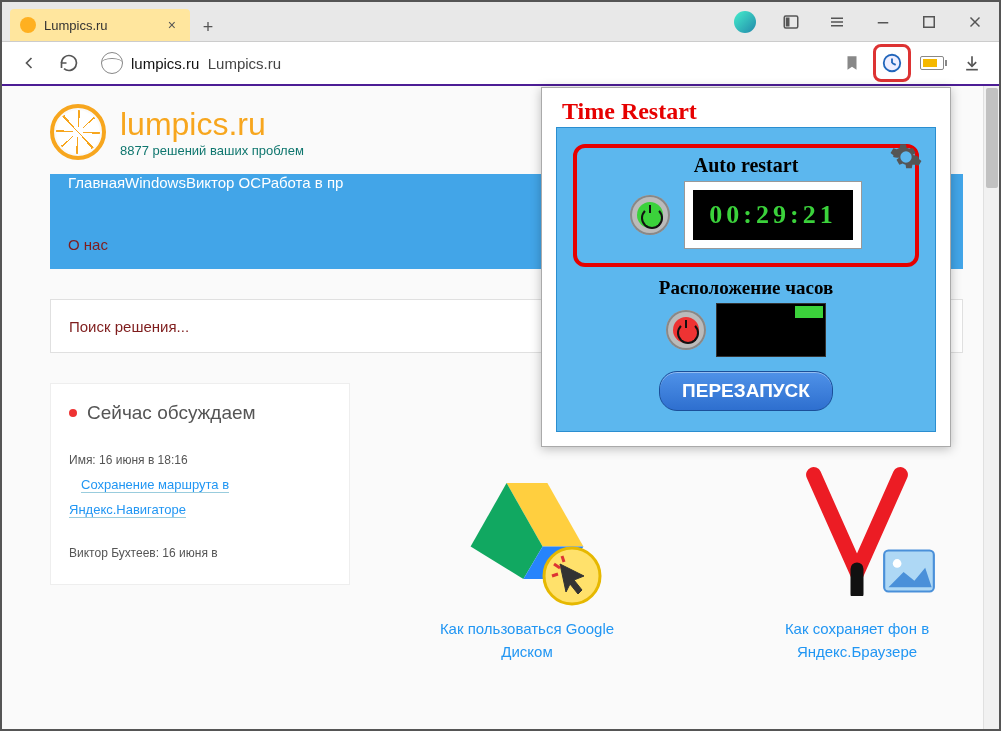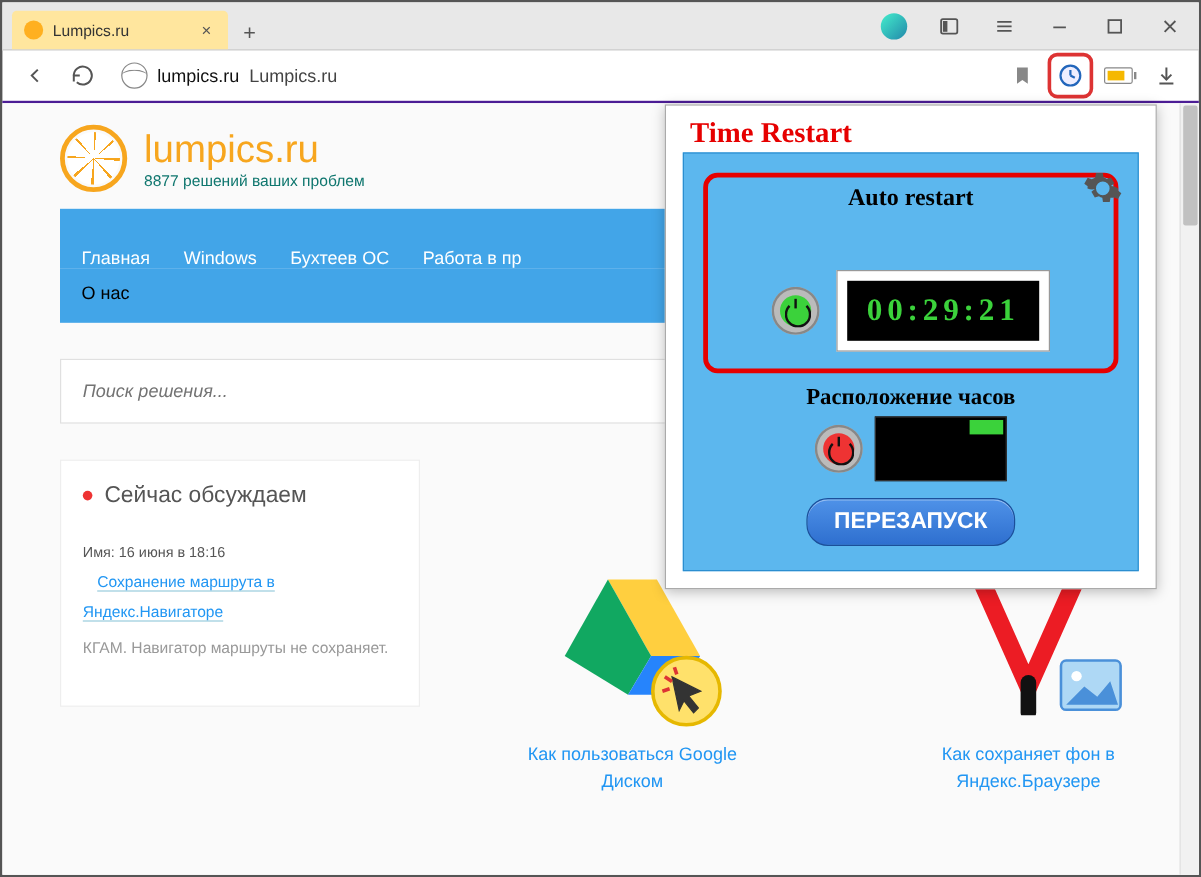--- a/index.html
+++ b/index.html
@@ -37,44 +37,44 @@
   
   .page { position: relative; height: calc(100% - 84px); background: #fafafa; overflow: hidden; }
   .scrollbar { position:absolute; right:0; top:0; width:16px; height:100%; background:#f1f1f1; border-left:1px solid #e0e0e0; }
   .scrollbar .thumb { width: 12px; margin:2px; height: 100px; background:#c1c1c1; border-radius:2px; }
   .content { padding: 10px 36px 10px 48px; }
   .logo-row { display:flex; align-items:center; gap: 14px; margin: 8px 0 14px 0; }
   .orange { width: 56px; height:56px; border-radius:50%; border: 4px solid #f7a61e; position:relative; overflow:hidden; }
   .orange .seg { position:absolute; inset:2px; border-radius:50%; background: repeating-conic-gradient(#f7a61e 0deg 6deg, transparent 6deg 45deg), #fff; }
   .logo-text .big { font-size: 32px; color:#f7a61e; font-weight:400; }
   .logo-text .sub { font-size: 13px; color:#0f766e; }
-  .navbar { background:#42a5e8; color:#fff; padding: 0 18px; display:flex; align-items:flex-end; gap: 28px; height: 50px; font-size: 15px; }
+  .navbar { background:#42a5e8; color:#fff; padding: 0 18px; display:flex; align-items:flex-start; height: 50px; font-size: 15px; }
   .navbar .item { cursor:pointer; }
-  .navbar-row2 { background:#42a5e8; color:#000000; padding: 12px 18px 16px; font-size:15px; }
+  .navbar-row2 { background:#42a5e8; color:#7f1d1d; padding: 12px 18px 16px; font-size:15px; }
   .navbar-right { margin-left:auto; }
-  .searchbox { margin: 30px 0; border:1px solid #e0e0e0; background:#fff; height: 54px; display:flex; align-items:center; padding: 0 18px; color:#737373; font-size:15px;font-style:italic; }
+  .searchbox { margin: 30px 0; border:1px solid #e0e0e0; background:#fff; height: 54px; display:flex; align-items:center; padding: 0 18px; color:#7f1d1d; font-size:15px; }
   .sidebar-card { border:1px solid #eee; background:#fff; padding: 18px; width: 300px; }
   .discuss-h { font-size: 19px; color:#555; display:flex; align-items:center; gap:10px; margin-bottom: 29px; }
   .dot-red { width:8px; height:8px; background:#e33; border-radius:50%; }
   .meta { color:#555; font-size:12px; margin-bottom: 6px; }
   .link { color:#2196f3; font-size:13px; border-bottom:1px solid #9cd; display:inline; line-height: 1.9; margin-left: 12px; }
   .muted { color:#999; font-size:13px; line-height:1.8; }
 
   .cards-grid { position:absolute; left: 420px; top: 370px; display:flex; gap: 120px; }
   .card { width: 210px; display:flex; flex-direction:column; align-items:center; }
   .card .imgbox { width:150px; height:150px; display:flex; align-items:center; justify-content:center; margin-bottom: 12px; position:relative; }
   .card .caption { text-align:center; color:#2196f3; font-size:15px; line-height:1.5; border-bottom:1px solid transparent; }
 
   
-  .popup { position:absolute; top: 85px; right: 35px; width: 410px; background:#fff; border:1px solid #aaa; box-shadow: 0 2px 10px rgba(0,0,0,.25); padding: 10px 14px 14px; }
+  .popup { position:absolute; top: 85px; right: 48px; width: 410px; background:#fff; border:1px solid #aaa; box-shadow: 0 2px 10px rgba(0,0,0,.25); padding: 10px 14px 14px; }
   .popup-h { color:#e60000; font-size: 24px; font-weight:bold; font-family: "Times New Roman", serif; margin-bottom: 2px; margin-left: 6px; }
   .panel { background:#5cb7ee; border:1px solid #2b8ed0; padding: 16px; position:relative; }
   .gear { position:absolute; right: 12px; top: 12px; width:34px; height:34px; cursor:pointer; }
   .gear svg { width:100%; height:100%; }
-  .hl { border: 4px solid #e60000; border-radius:12px; padding: 6px 12px 14px; display:flex; flex-direction:column; align-items:center;gap:44px; }
+  .hl { border: 4px solid #e60000; border-radius:12px; padding: 6px 12px 14px; display:flex; flex-direction:column; align-items:center; }
   .hl-h { font-family: "Times New Roman", serif; font-size: 20px; font-weight:bold; }
   .lcd-wrap { display:flex; align-items:center; gap: 14px; margin-top: 4px; }
   .powerbtn { width:40px; height:40px; border-radius:50%; background:#bbb; display:flex; align-items:center; justify-content:center; box-shadow: inset 0 0 0 2px #888; cursor:pointer; }
   .powerbtn.green .inner { background:#3bd23b; }
   .powerbtn.red .inner { background:#e33; }
   .powerbtn .inner { width:26px; height:26px; border-radius:50%; position:relative; }
   .powerbtn .inner::before { content:""; position:absolute; left:50%; top:3px; width:2px; height:8px; background:#111; transform:translateX(-50%); }
   .powerbtn .inner::after { content:""; position:absolute; left:4px; top:5px; width:18px; height:18px; border:2px solid #111; border-top-color:transparent; border-radius:50%; }
   .lcd-frame { background:#fff; padding:8px; border:1px solid #999; }
   .lcd { background:#000; padding: 10px 16px; font-family: Liberation Serif, serif; font-size: 26px; letter-spacing: 4px; color:#3bd23b; font-weight:bold; }
@@ -183,40 +183,40 @@
             <div class="seg"></div>
           </div>
         <div class="logo-text">
           <div class="big">lumpics.ru</div>
           <div class="sub">8877 решений ваших проблем</div>
         </div>
       </div>
       <div class="navbar">
         <span class="item">Главная</span>
         <span class="item">Windows</span>
-        <span class="item">Бухтеев ОС</span>
+        <span class="item">Виктор ОС</span>
         <span class="item">Работа в пр</span>
         <span class="navbar-right item">oogle</span>
       </div>
       <div class="navbar-row2"><span>О нас</span></div>
 
       <div class="searchbox">
         <span>Поиск решения...</span>
       </div>
 
       <div class="sidebar-card">
         <div class="discuss-h">
           <span class="dot-red"></span>
           <span>Сейчас обсуждаем</span>
         </div>
         <div class="meta">Имя: 16 июня в 18:16</div>
         <span class="link">Сохранение маршрута в Яндекс.Навигаторе</span>
         <div style="height:6px"></div>
-        <div class="muted">КГАМ. Навигатор маршруты не сохраняет.</div>
         <div style="height:18px"></div>
+        <div class="meta">Виктор Бухтеев: 16 июня в</div>
       </div>
     </div>
 
     <div class="cards-grid">
       <div class="card">
         <div class="imgbox">
           <svg width="120" height="110" viewBox="0 0 100 90">
             <polygon points="33,5 67,5 97,58 63,58" fill="#ffcf3f"></polygon>
             <polygon points="33,5 63,58 47,85 3,58" fill="#11a861"></polygon>
             <polygon points="63,58 97,58 81,85 47,85" fill="#2684fc"></polygon>

